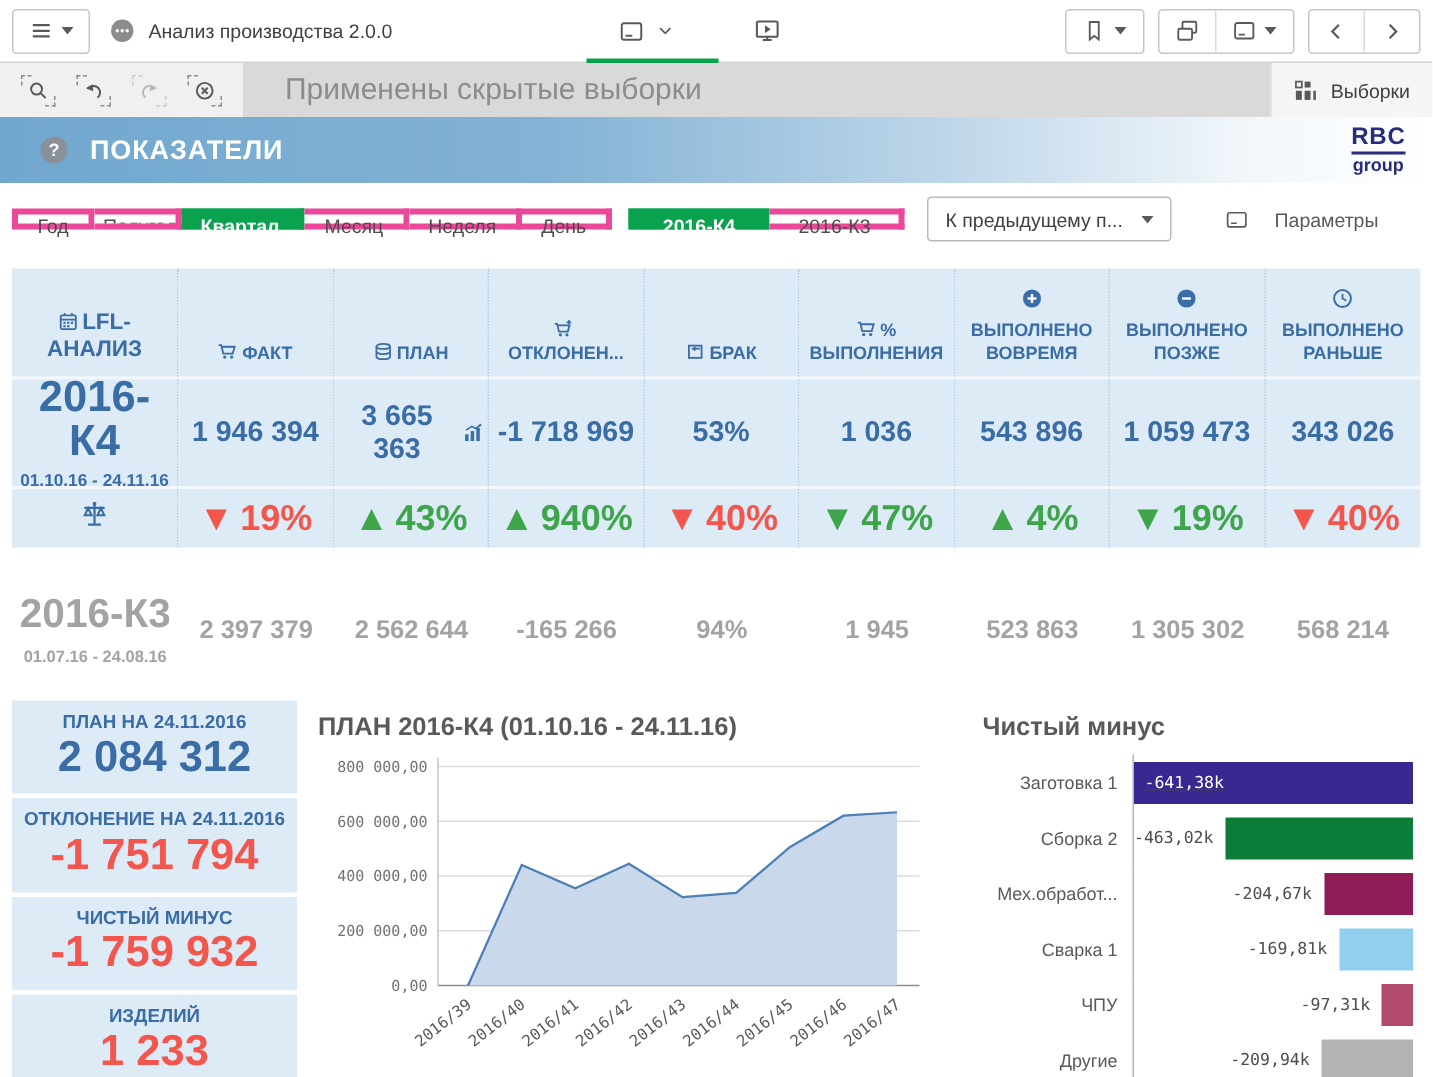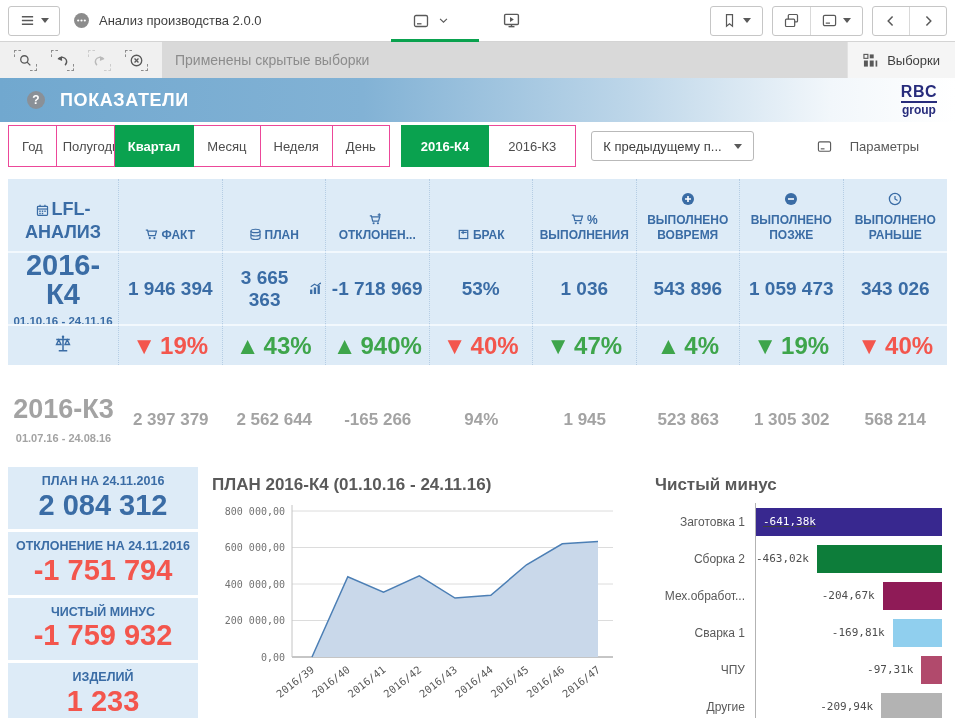--- a/index.html
+++ b/index.html
@@ -22,38 +22,38 @@
   .tb-group button{border:none;background:none;padding:0 11px;display:flex;align-items:center;gap:6px;color:#595959;cursor:pointer;}
   .tb-group button + button{border-left:1px solid #d9d9d9;}
 
   
   .selbar{height:36px;display:flex;align-items:stretch;background:#f0f0f0;}
   .sel-icons{display:flex;align-items:center;gap:12px;padding:0 13px;}
   .brk{position:relative;width:25px;height:25px;display:flex;align-items:center;justify-content:center;color:#595959;cursor:pointer;}
   .brk::before{content:"";position:absolute;left:1px;top:2px;width:6px;height:6px;border-left:1px dashed #8c8c8c;border-top:1px dashed #8c8c8c;}
   .brk::after{content:"";position:absolute;right:1px;bottom:2px;width:6px;height:6px;border-right:1px dashed #8c8c8c;border-bottom:1px dashed #8c8c8c;}
   .brk.disabled{opacity:.35;}
-  .sel-msg{flex:1;background:#d9d9d9;display:flex;align-items:center;padding-left:13px;font-size:14px;color:#8c8c8c;}
+  .sel-msg{flex:1;background:#d9d9d9;display:flex;align-items:center;padding-left:28px;font-size:20px;color:#8c8c8c;}
   .sel-right{display:flex;align-items:center;gap:9px;padding:0 15px;background:#f5f5f5;border-left:1px solid #e2e2e2;
              font-size:13px;color:#404040;border-top:none;cursor:pointer;}
 
   
   .blueheader{height:44px;display:flex;align-items:center;padding:0 10px;
       background:linear-gradient(90deg,#71a8cf 0%,#82b2d5 38%,#bdd6e9 66%,#f2f7fb 87%,#ffffff 100%);}
   .help-badge{width:18px;height:18px;border-radius:50%;background:#8a9097;color:#fff;font-size:12px;font-weight:bold;
               display:flex;align-items:center;justify-content:center;margin-left:17px;}
   .header-title{color:#fff;font-size:18px;font-weight:bold;letter-spacing:.6px;margin-left:15px;}
   .rbc{margin-left:auto;margin-right:8px;text-align:center;color:#272c7c;font-weight:bold;line-height:1;}
   .rbc .l1{font-size:16px;letter-spacing:.5px;border-bottom:2px solid #272c7c;padding-bottom:1px;}
   .rbc .l2{font-size:12px;margin-top:1px;}
 
   
   .filterrow{display:flex;align-items:center;margin:9px 8px 0;height:30px;}
   .btn-group{display:flex;}
-  .fbtn{height:42px;border:1px solid #ec4899;background:#fff;color:#4d4d4d;font-size:13px;padding:0 13px;white-space:nowrap;cursor:pointer;}
+  .fbtn{height:14px;border:4px solid #ec4899;background:#fff;color:#4d4d4d;font-size:13px;padding:0 13px;white-space:nowrap;cursor:pointer;}
   .fbtn + .fbtn{border-left:none;}
   .fbtn.sel{background:#0aa24f;border-color:#0aa24f;color:#fff;font-weight:bold;}
   .fbtn.trunc{width:58px;padding:0 2px 0 6px;overflow:hidden;text-align:left;}
   .qgroup{margin-left:11px;}
   .qgroup .fbtn{padding:0 19px;}
   .dropdown{margin-left:15px;height:30px;border:1px solid #b9b9b9;border-radius:3px;background:#fff;
             display:flex;align-items:center;gap:12px;padding:0 11px;font-size:13px;color:#404040;cursor:pointer;}
   .params{margin-left:auto;margin-right:28px;display:flex;align-items:center;gap:18px;color:#595959;font-size:13px;cursor:pointer;}
 
   
@@ -282,21 +282,21 @@
             <rect x="1.5" y="3" width="13" height="10" rx="1.5" fill="none" stroke="#595959" stroke-width="1.2"></rect>
             <line x1="4" y1="10.5" x2="8" y2="10.5" stroke="#595959" stroke-width="1.2"></line>
           </svg>
       </span>
       <span>Параметры</span>
     </div>
   </div>
 
   <div class="kpi-grid">
       <div class="kc r1">
-        <span class="hlabel" style="font-size:18px;"><svg width="13" height="13" viewBox="0 0 16 16">
+        <span class="hlabel" style="font-size:15px;"><svg width="13" height="13" viewBox="0 0 16 16">
             <rect x="1.8" y="2.8" width="12.4" height="11.2" rx="1" fill="none" stroke="currentColor" stroke-width="1.5"></rect>
             <line x1="1.8" y1="6.2" x2="14.2" y2="6.2" stroke="currentColor" stroke-width="1.5"></line>
             <line x1="5" y1="0.8" x2="5" y2="3.2" stroke="currentColor" stroke-width="1.5"></line>
             <line x1="11" y1="0.8" x2="11" y2="3.2" stroke="currentColor" stroke-width="1.5"></line>
             <g fill="currentColor">
               <rect x="4" y="8" width="1.8" height="1.8"></rect>
               <rect x="7.1" y="8" width="1.8" height="1.8"></rect>
               <rect x="10.2" y="8" width="1.8" height="1.8"></rect>
               <rect x="4" y="10.8" width="1.8" height="1.8"></rect>
               <rect x="7.1" y="10.8" width="1.8" height="1.8"></rect>

